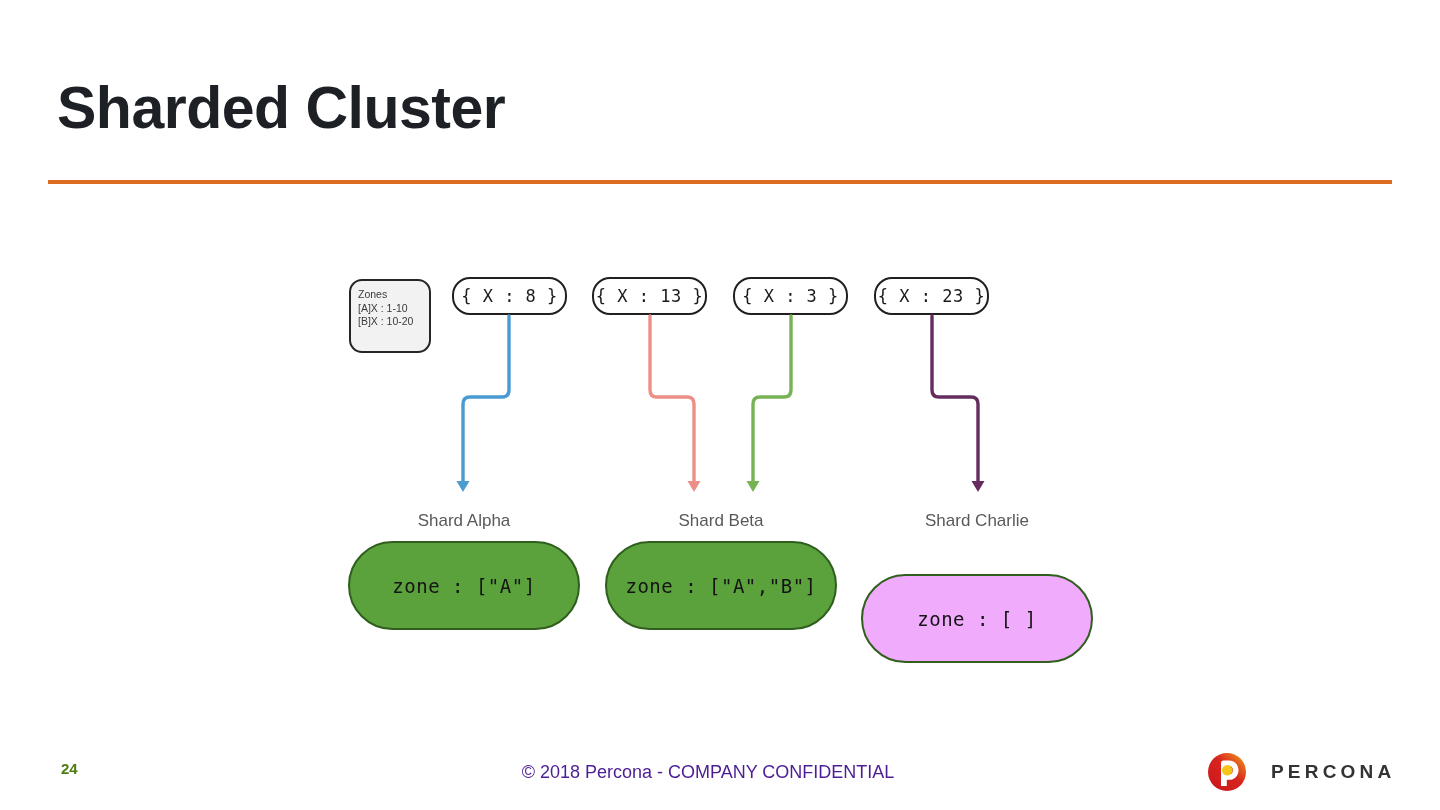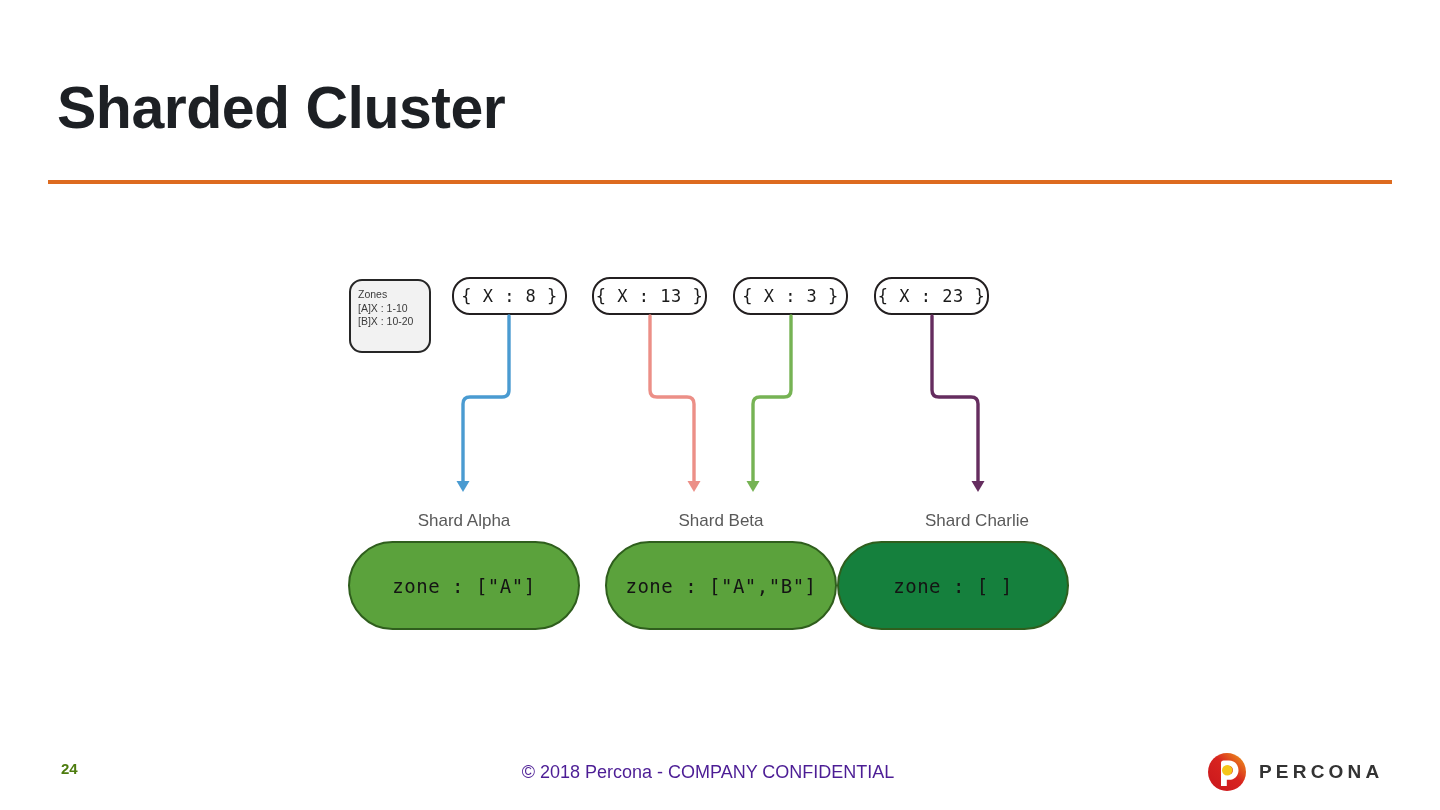--- a/index.html
+++ b/index.html
@@ -150,21 +150,21 @@
     font-size: 18px;
     color: #4c1d95;
     white-space: nowrap;
   }
   .logo {
     position: absolute;
     left: 1207px;
     top: 752px;
     display: flex;
     align-items: center;
-    gap: 12px;
+    gap: 24px;
   }
   .logo-wordmark {
     font-size: 19px;
     font-weight: bold;
     letter-spacing: 4.2px;
     color: #333333;
     white-space: nowrap;
   }
 </style>
 </head>
@@ -200,21 +200,21 @@
           <path d="M 971.5 481 L 978 492 L 984.5 481 Z" fill="#652d5f" stroke="none"></path>
         </g>
     </svg>
 
     <div class="shard-label" id="shard-label-0" style="left: 348px; width: 232px;">Shard Alpha</div>
     <div class="shard-label" id="shard-label-1" style="left: 605px; width: 232px;">Shard Beta</div>
     <div class="shard-label" id="shard-label-2" style="left: 861px; width: 232px;">Shard Charlie</div>
 
     <div class="shard-pill" id="shard-pill-0" style="left: 348px; width: 232px; background: rgb(91, 162, 60); border-color: rgb(47, 94, 29);">zone : ["A"]</div>
     <div class="shard-pill" id="shard-pill-1" style="left: 605px; width: 232px; background: rgb(91, 162, 60); border-color: rgb(47, 94, 29);">zone : ["A","B"]</div>
-    <div class="shard-pill" id="shard-pill-2" style="left: 837px; width: 232px; background: #15803d; border-color: rgb(47, 94, 29);">zone : [ ]</div>
+    <div class="shard-pill" id="shard-pill-2" style="left: 861px; width: 232px; background: #f0abfc; border-color: rgb(47, 94, 29); margin-top: 33px;">zone : [ ]</div>
   </div>
 
   <div class="page-number">24</div>
   <div class="copyright">© 2018 Percona - COMPANY CONFIDENTIAL</div>
   <div class="logo">
     <svg width="40" height="40" viewBox="0 0 40 40">
       <defs>
         <linearGradient id="pgrad" x1="0" y1="1" x2="1" y2="0">
           <stop offset="0%" stop-color="#c8161d"></stop>
           <stop offset="55%" stop-color="#d8241f"></stop>

